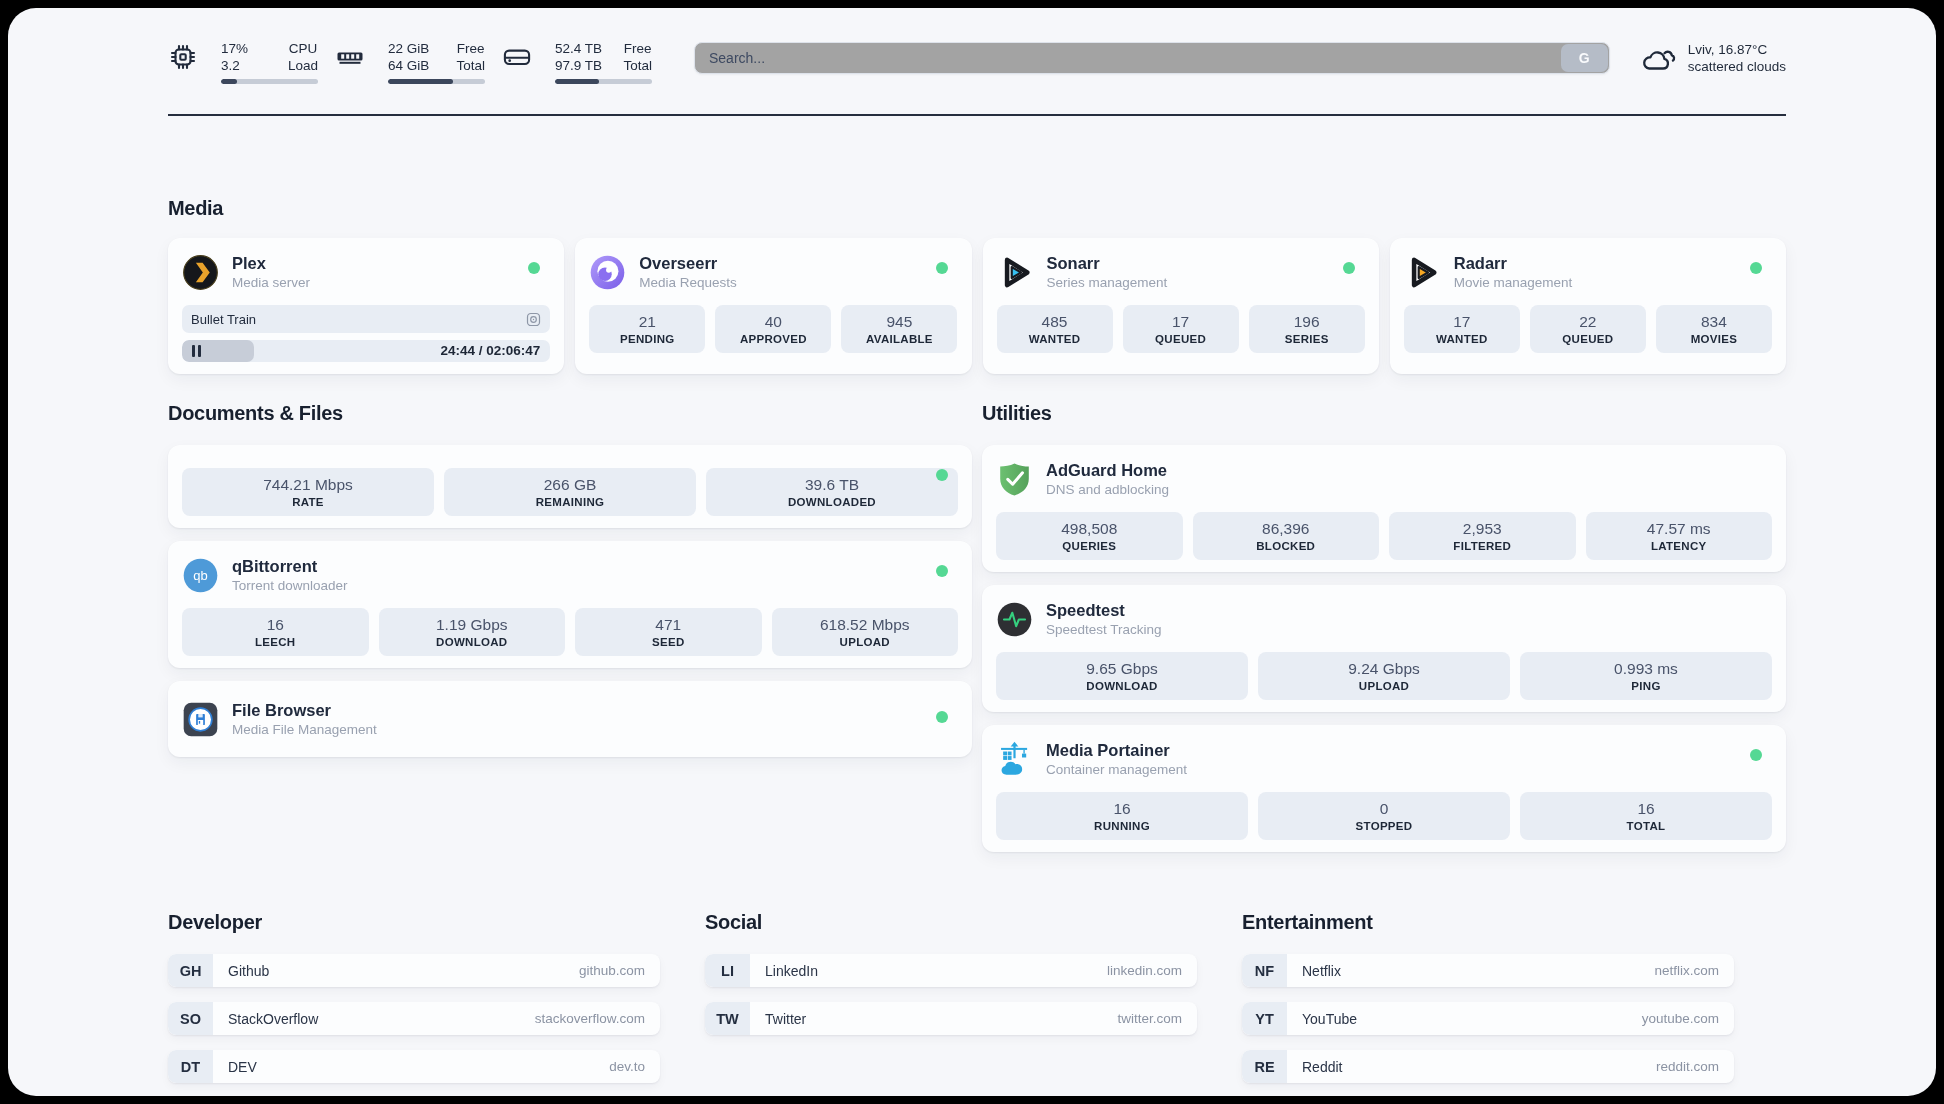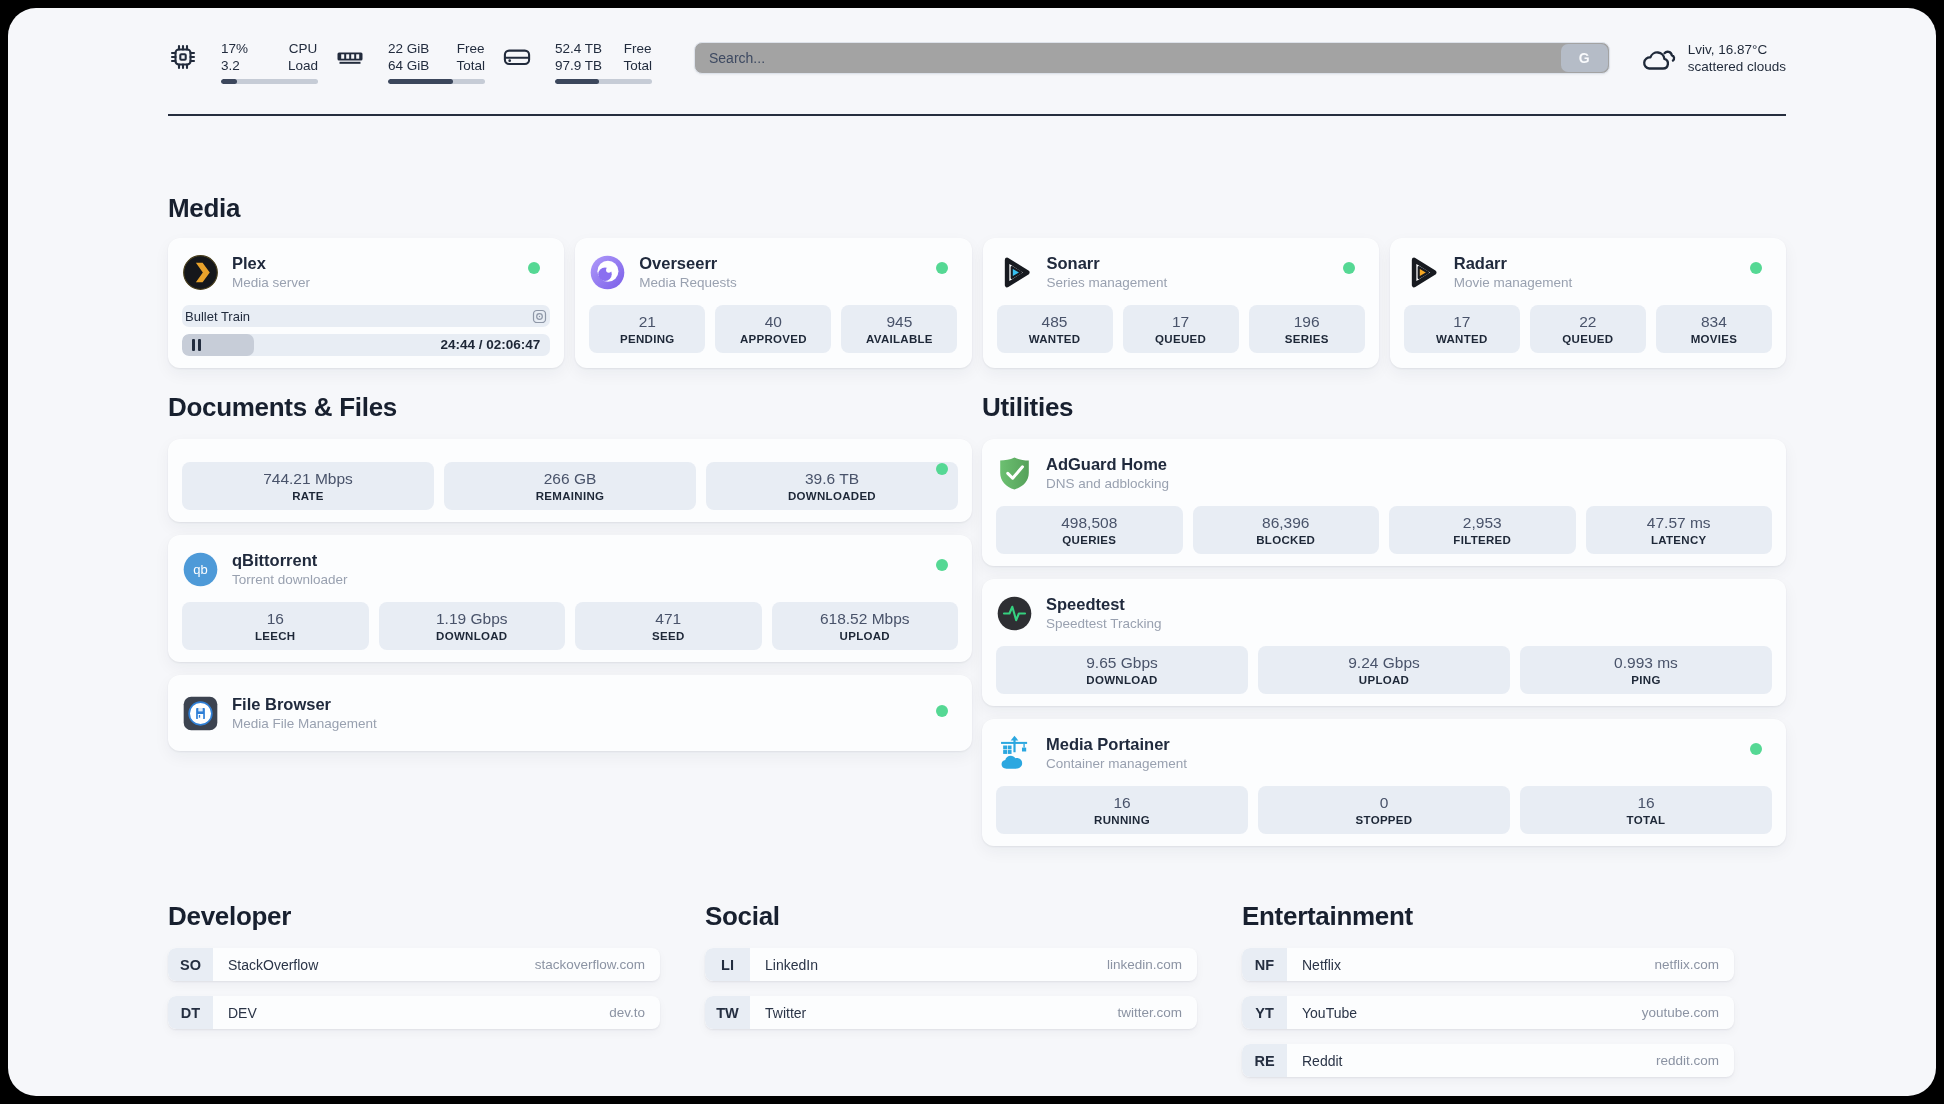--- a/index.html
+++ b/index.html
@@ -40,21 +40,21 @@
     background:#b5bcc7; border:none; border-radius:7px; color:#fafbfd;
     font-size:14px; font-weight:600; font-family:inherit;
   }
   .weather { display:flex; align-items:center; gap:12px; margin-top:1px; flex:none; }
   .weather-icon { width:36px; height:30px; }
   .weather-text { font-size:13.5px; line-height:17px; color:#1f2939; }
   .weather-line1 { font-weight:500; }
   .topbar-divider { margin-top:30px; height:2px; background:#262e3e; border:none; }
 
   
-  .section-title { font-size:26px; font-weight:600; color:#18202f; letter-spacing:-.3px; line-height:32px; }
+  .section-title { font-size:20px; font-weight:600; color:#18202f; letter-spacing:-.3px; line-height:32px; }
   .media-section { margin-top:76px; }
   .media-grid { margin-top:14px; display:grid; grid-template-columns:repeat(4,1fr); gap:11px; }
 
   .card {
     background:var(--card-bg,#fcfdfe); border-radius:12px; position:relative;
     padding:12px 14px;
     box-shadow:0 1px 2px rgba(25,35,60,.07), 0 6px 16px rgba(25,35,60,.05);
   }
   .card-plain { padding:16px 14px; }
   .card-head { display:flex; align-items:center; gap:13px; height:44px; }
@@ -62,22 +62,22 @@
   .card-title { font-size:16.5px; font-weight:600; color:#202a3d; line-height:20px; }
   .card-sub { font-size:13.5px; color:#99a1b0; line-height:17px; margin-top:1px; }
   .status-dot { position:absolute; top:24px; right:24px; width:12px; height:12px; border-radius:50%; background:var(--status-online,#55d894); }
 
   .stats { display:flex; gap:10px; margin-top:11px; }
   .stat { flex:1; background:var(--tile-bg,#e8edf4); border-radius:8px; text-align:center; padding:7px 20px 8px; }
   .stat-value { font-size:15.5px; color:#49536a; line-height:19px; }
   .stat-label { font-size:11.5px; font-weight:700; color:#1d2737; letter-spacing:.3px; margin-top:2px; }
 
   
-  .np-row { margin-top:11px; height:22px; background:var(--tile-bg,#e8edf4); border-radius:7px;
-            display:flex; align-items:center; padding:0 3px; font-size:13px; font-weight:500; color:#222c3e; }
+  .np-row { margin-top:11px; height:28px; background:var(--tile-bg,#e8edf4); border-radius:7px;
+            display:flex; align-items:center; padding:0 9px; font-size:13px; font-weight:500; color:#222c3e; }
   .flex1 { flex:1; }
   .disc-icon { width:15px; height:15px; }
   .progress-row { margin-top:7px; height:22px; background:var(--tile-bg,#e8edf4); border-radius:7px; position:relative; overflow:hidden; }
   .progress-fill { position:absolute; left:0; top:0; bottom:0; background:#c7cdd8; border-radius:7px; }
   .pause { position:absolute; left:10px; top:5px; display:flex; gap:3px; }
   .pause i { width:3px; height:12px; background:#222c3e; border-radius:1px; }
   .np-time { position:absolute; right:10px; top:0; line-height:22px; font-size:13.5px; font-weight:700; color:#1d2636; }
 
   
   .twocol { margin-top:23px; display:grid; grid-template-columns:1fr 1fr; gap:10px; align-items:start; }
@@ -527,20 +527,25 @@
         </div>
       </section>
     </div>
 
     <div class="bookmarks" data-interactable="false">
 
       <section data-interactable="false">
         <h2 class="section-title" data-interactable="false">Developer</h2>
         <div class="bm-list">
           <div class="bm-item" data-interactable="true">
+            <span class="bm-abbr" data-interactable="false">GH</span>
+            <span class="bm-name" data-interactable="false">Github</span>
+            <span class="bm-url" data-interactable="false">github.com</span>
+          </div>
+          <div class="bm-item" data-interactable="true">
             <span class="bm-abbr" data-interactable="false">SO</span>
             <span class="bm-name" data-interactable="false">StackOverflow</span>
             <span class="bm-url" data-interactable="false">stackoverflow.com</span>
           </div>
           <div class="bm-item" data-interactable="true">
             <span class="bm-abbr" data-interactable="false">DT</span>
             <span class="bm-name" data-interactable="false">DEV</span>
             <span class="bm-url" data-interactable="false">dev.to</span>
           </div>
         </div>

